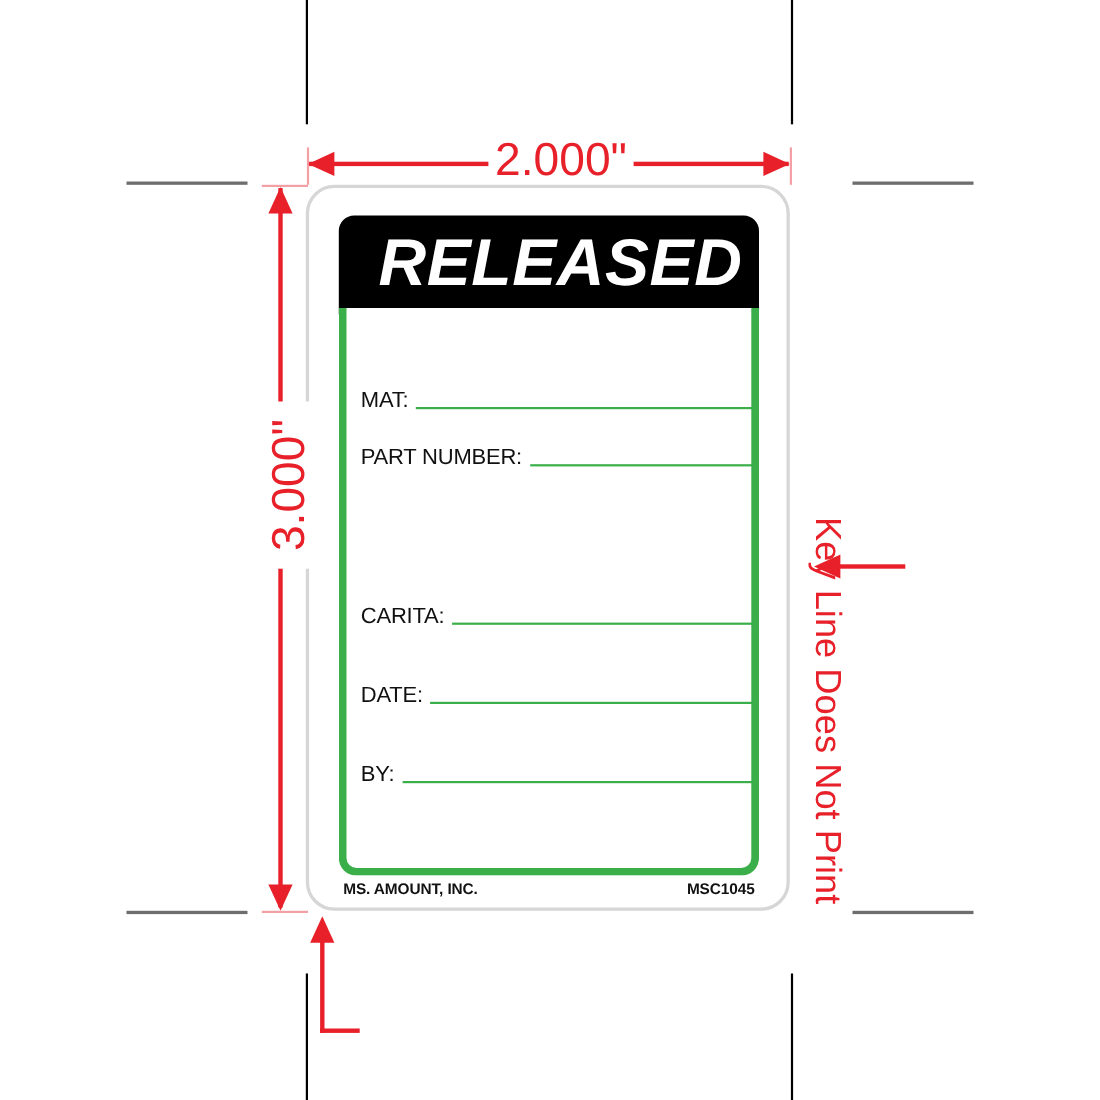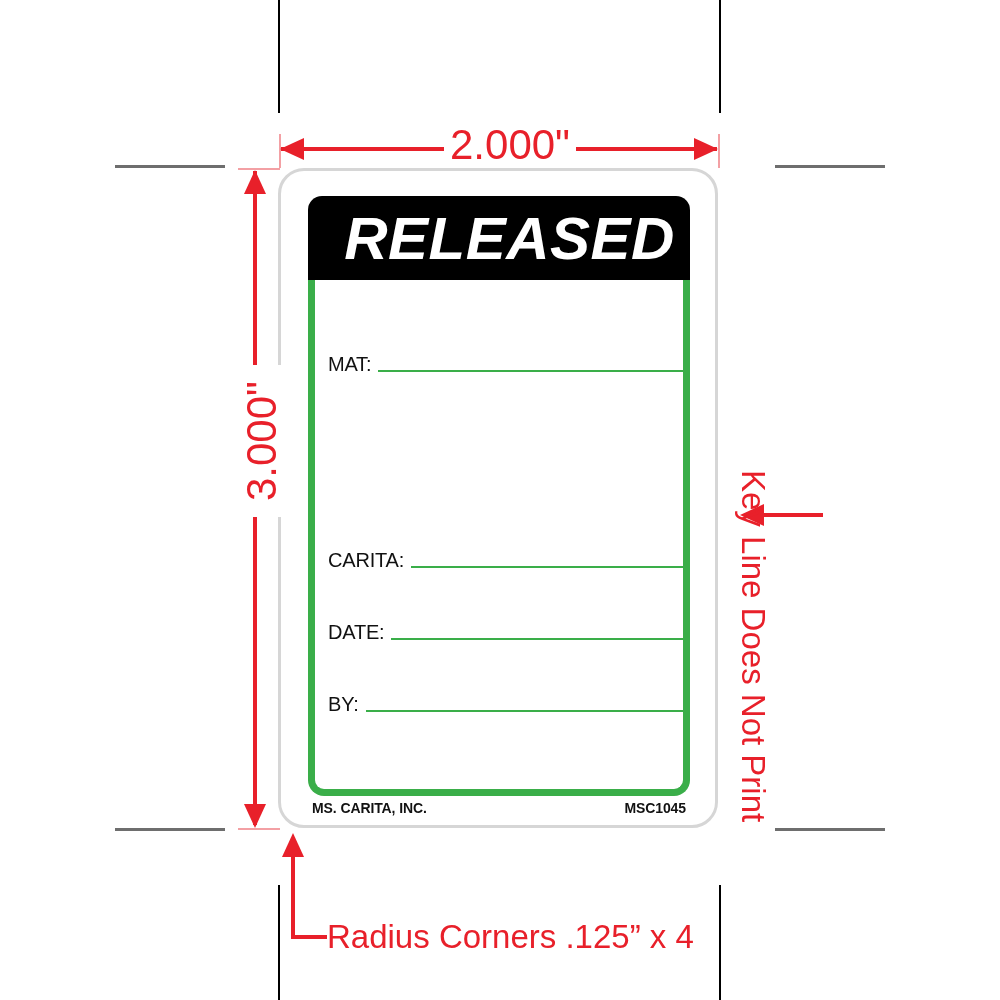--- a/index.html
+++ b/index.html
@@ -248,20 +248,24 @@
       <span id="header-title">RELEASED</span>
     </div>
 
     <div id="fields-box">
 
       <div class="field-row" style="top:49px;margin-top:20px;">
         <span class="field-label">MAT:</span>
         <span class="field-rule"></span>
       </div>
 
+      <div class="field-row" style="top:121px;">
+        <span class="field-label">PART NUMBER:</span>
+        <span class="field-rule"></span>
+      </div>
 
 
       <div class="field-row" style="top:265px;">
         <span class="field-label">CARITA:</span>
         <span class="field-rule"></span>
       </div>
 
       <div class="field-row" style="top:337px;">
         <span class="field-label">DATE:</span>
         <span class="field-rule"></span>
@@ -269,21 +273,21 @@
 
       <div class="field-row" style="top:409px;">
         <span class="field-label">BY:</span>
         <span class="field-rule"></span>
       </div>
 
     </div>
   </div>
 
   <div id="footer-row">
-    <span class="footer-text">MS. CARITA, INC.</span>
+    <span class="footer-text">MS. AMOUNT, INC.</span>
     <span class="footer-text">MSC1045</span>
   </div>
 
   <div class="ext-tick-v" style="left:279px; top:134px; height:34px;"></div>
   <div class="ext-tick-v" style="left:718px; top:134px; height:34px;"></div>
 
   <div class="dim-line-h" style="left:281px; top:147px; width:436px;"></div>
   <div class="arrow arrow-left" style="left:280px; top:138px;"></div>
   <div class="arrow arrow-right" style="left:694px; top:138px;"></div>
 
@@ -300,15 +304,14 @@
 
   <div class="dim-line-h" style="left:763px; top:513px; width:60px;"></div>
   <div class="arrow arrow-left" style="left:740px; top:504px;"></div>
 
   <div class="note-text" id="note-keyline">Key Line Does Not Print</div>
 
   <div class="dim-line-v" style="left:291px; top:855px; height:84px;"></div>
   <div class="dim-line-h" style="left:291px; top:935px; width:36px;"></div>
   <div class="arrow arrow-up" style="left:282px; top:833px;"></div>
 
-  <div class="note-text" id="note-radius">Radius Corners .125” x 4</div>
 
 </div>
 
 </body></html>

